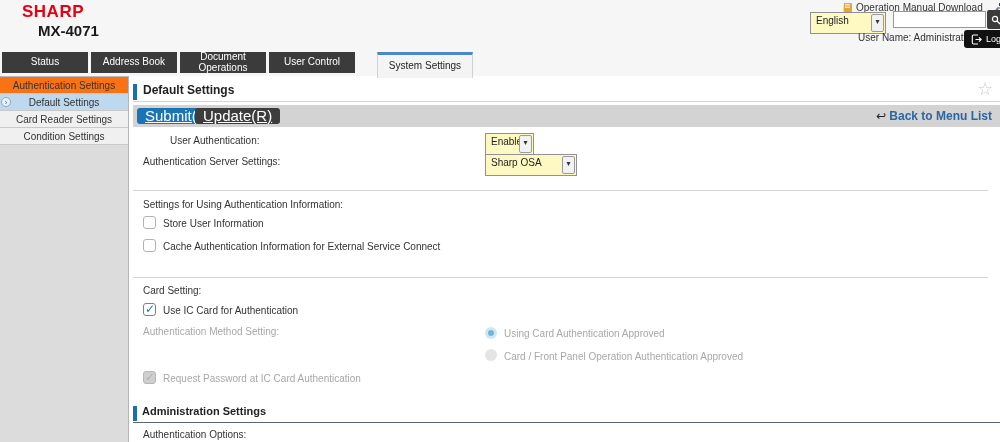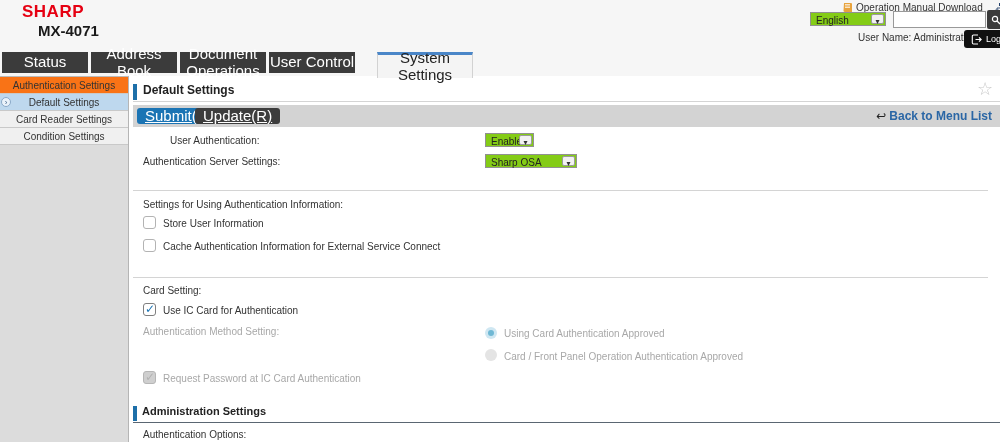--- a/index.html
+++ b/index.html
@@ -8,30 +8,30 @@
     position:relative; width:1000px; height:442px; overflow:hidden;
     background:#fff; font-family:"Liberation Sans", sans-serif;
   }
   
   .header-band { position:absolute; left:0; top:0; width:1000px; height:76px; background:#f6f6f6; }
   .brand { position:absolute; left:22px; top:2px; font-size:17px; font-weight:bold; color:#e60012; letter-spacing:.5px; }
   .model { position:absolute; left:38px; top:22px; font-size:15px; font-weight:bold; color:#1a1a1a; }
   .top-links { position:absolute; left:843px; top:1px; display:flex; gap:12px; font-size:10px; color:#333; white-space:nowrap; align-items:center; height:13px; }
   .top-link { display:flex; align-items:center; gap:3px; cursor:pointer; }
   .lang-select { left:810px; top:12px; width:76px; }
-  .selectbox { position:absolute; height:14px; background:#84cc16; border:1px solid #919191; font-size:10px; color:#222;padding-left:46px; }
+  .selectbox { position:absolute; height:22px; background:#fef9c3; border:1px solid #919191; font-size:10px; color:#222;padding-left:46px; }
   .selectbox .val { position:absolute; left:5px; top:2px; white-space:nowrap; }
   .selectbox .arrow { position:absolute; right:1px; top:1px; bottom:1px; width:13px; border:1px solid #9a9a9a; border-radius:2px; background:#f2f2f2; text-align:center; font-size:8px; line-height:13px; color:#333; font-family:"DejaVu Sans",sans-serif; }
   .search-input { position:absolute; left:893px; top:11px; width:93px; height:17px; border:1px solid #999; background:#fff; font-size:10px; padding:0 4px; font-family:"Liberation Sans",sans-serif; }
   .search-btn { position:absolute; left:987px; top:10px; width:18px; height:19px; background:#3b3b3b; border-radius:2px; display:flex; align-items:center; justify-content:center; cursor:pointer; }
   .user-name { position:absolute; left:858px; top:32px; font-size:10px; color:#333; white-space:nowrap; }
   .logout-btn { position:absolute; left:964px; top:30px; height:18px; background:#111; border-radius:3px; color:#fff; font-size:9px; display:flex; align-items:center; gap:4px; padding:0 7px; white-space:nowrap; cursor:pointer; }
   
   .tabbar { position:absolute; left:0; top:52px; width:1000px; height:26px; }
-  .tab { position:absolute; top:0; height:21px; background:#3b3b3b; color:#fff; font-size:15px; text-align:center; display:flex; align-items:center; justify-content:center; line-height:1.08; cursor:pointer; }
+  .tab { position:absolute; top:0; height:21px; background:#3b3b3b; color:#fff; font-size:10px; text-align:center; display:flex; align-items:center; justify-content:center; line-height:1.08; cursor:pointer; }
   .tab.active { height:26px; background:#f4f4f4; color:#222; border-top:3px solid #4a86c8; border-left:1px solid #d2d2d2; border-right:1px solid #d2d2d2; }
   
   .sidebar { position:absolute; left:0; top:76px; width:129px; height:366px; background:#dcdcdc; border-top:1px solid #bbb; border-right:1px solid #b5b5b5; }
   .side-item { position:absolute; left:0; width:128px; height:17px; line-height:17px; text-align:center; font-size:10px; color:#333; border-bottom:1px solid #c9c9c9; cursor:pointer; white-space:nowrap; }
   .side-item.lvl1 { background:#f97316; }
   .side-item.child { background:#f0f0f0; }
   .side-item.selected { background:#bed8ee; }
   .side-badge { position:absolute; left:1px; top:3px; width:10px; height:10px; border-radius:50%; background:#eaf2fa; border:1px solid #8aa9c8; font-size:8px; line-height:9px; color:#44688e; text-align:center; }
   
   .accent-bar { position:absolute; width:4px; background:#1d6fa9; }

